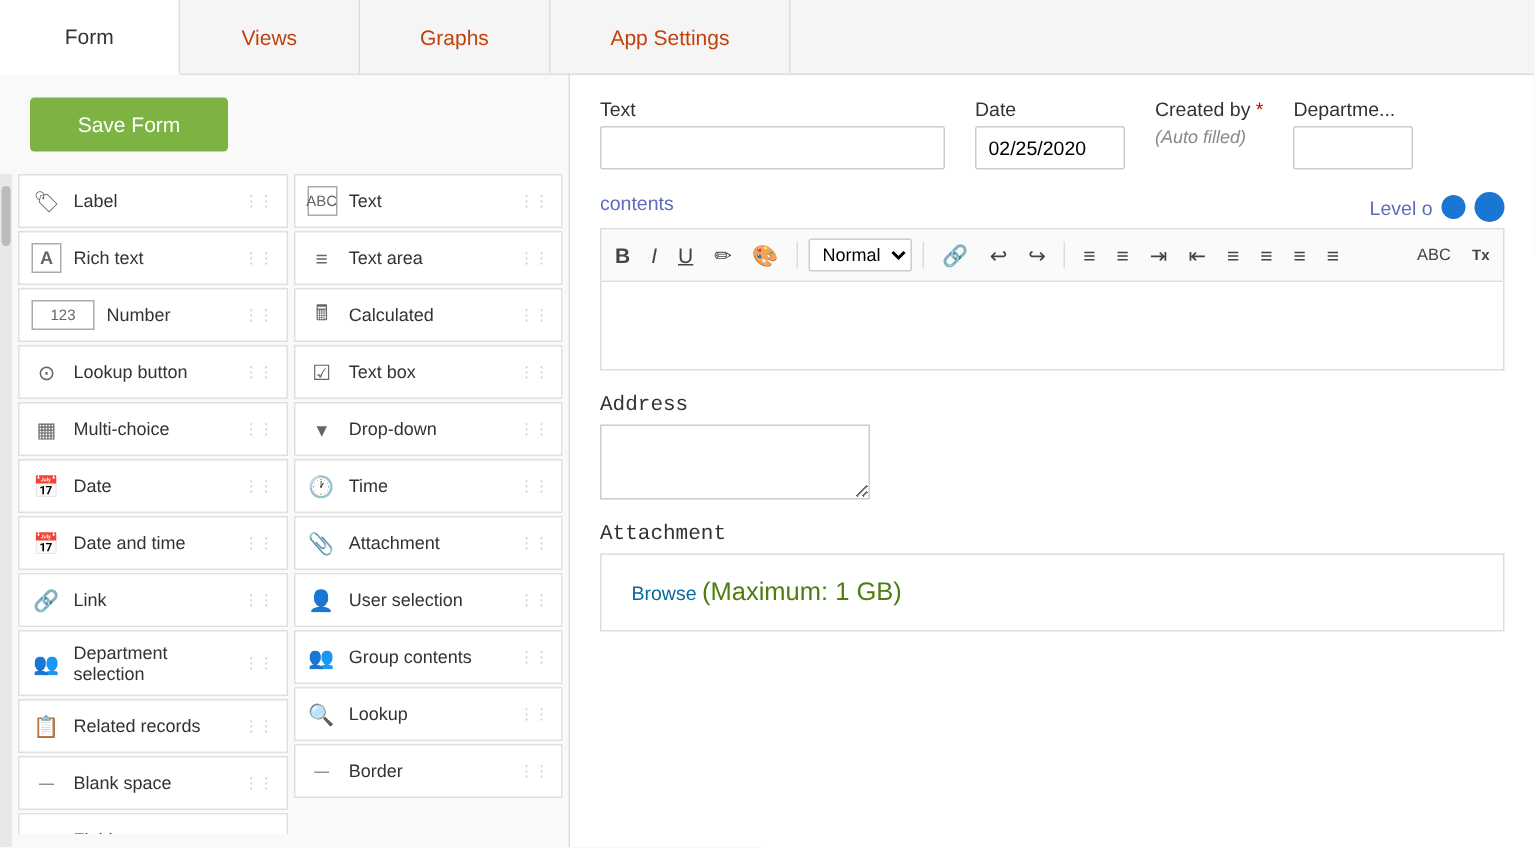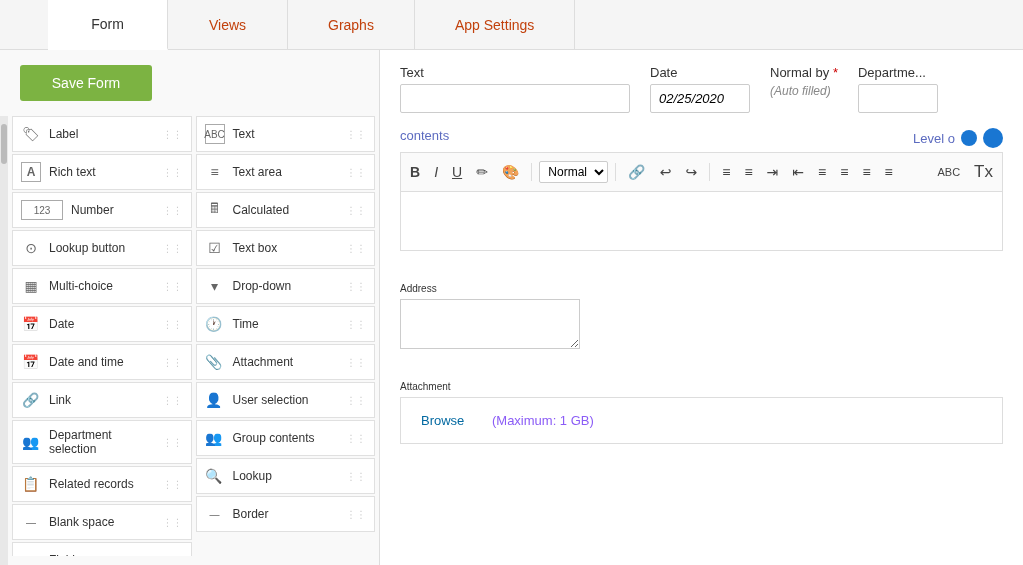--- a/index.html
+++ b/index.html
@@ -3,21 +3,21 @@
   <meta charset="utf-8">
   <style>
     * { box-sizing: border-box; margin: 0; padding: 0; }
     body { font-family: Arial, sans-serif; font-size: 13px; background: #f0f0f0; overflow: hidden; }
 
     .app-container { width: 1023px; height: 565px; display: flex; flex-direction: column; background: #fff; }
 
     
     .tabs { display: flex; background: #f5f5f5; border-bottom: 1px solid #ddd; height: 50px; }
     .tab { padding: 0 40px; display: flex; align-items: center; justify-content: center; cursor: pointer; font-size: 14px; color: #c2410c; border-right: 1px solid #ddd; min-width: 120px; }
-    .tab.active { background: #fff; color: #333; font-weight: normal; border-bottom: 2px solid #fff; margin-bottom: -1px; margin-left: 48px; }
+    .tab.active { background: #fff; color: #333; font-weight: normal; border-bottom: 2px solid #fff; margin-bottom: -1px; }
 
     
     .main-content { display: flex; flex: 1; overflow: hidden; }
 
     
     .left-panel { width: 380px; background: #f9f9f9; border-right: 1px solid #ddd; display: flex; flex-direction: column; overflow: hidden; }
     .save-btn-area { padding: 15px 20px; }
     .save-btn { background: #7cb342; color: #fff; border: none; padding: 10px 30px; font-size: 14px; cursor: pointer; border-radius: 3px; width: 132px; }
     .fields-col { flex: 1; display: flex; flex-direction: column; gap: 2px; }
 
@@ -25,45 +25,45 @@
     .field-icon { width: 20px; height: 20px; display: flex; align-items: center; justify-content: center; flex-shrink: 0; color: #666; font-size: 14px; }
     .drag-handle { margin-left: auto; color: #ccc; font-size: 10px; }
 
     
     .right-panel { flex: 1; background: #fff; overflow-y: auto; padding: 15px 20px; }
 
     
     .form-header-fields { display: flex; gap: 20px; align-items: flex-start; margin-bottom: 15px; }
     .form-field-group { display: flex; flex-direction: column; gap: 4px; }
     .form-field-group label { font-size: 13px; color: #333; }
-    .field-input { border: 1px solid #ccc; padding: 6px 8px; font-size: 13px; border-radius: 2px; background: #fff; font-style: italic; }
+    .field-input { border: 1px solid #ccc; padding: 6px 8px; font-size: 13px; border-radius: 2px; background: #fff; }
     .field-input.wide { width: 230px; }
     .field-input.medium { width: 100px; }
     .field-input.narrow { width: 80px; }
 
     
     .editor-toolbar { display: flex; align-items: center; gap: 4px; padding: 6px 4px; border: 1px solid #ddd; border-bottom: none; background: #fafafa; flex-wrap: wrap; }
     .toolbar-btn { background: none; border: none; cursor: pointer; padding: 3px 5px; font-size: 14px; color: #444; border-radius: 2px; }
     .toolbar-btn.bold { font-weight: bold; }
     .toolbar-btn.italic { font-style: italic; }
     .toolbar-btn.underline { text-decoration: underline; }
     .toolbar-separator { width: 1px; height: 18px; background: #ddd; margin: 0 3px; }
     .toolbar-select { border: 1px solid #ccc; padding: 2px 4px; font-size: 12px; background: #fff; border-radius: 2px; }
 
     .contents-label { font-size: 13px; color: #5c6bc0; margin-bottom: 5px; }
     .level-label { font-size: 13px; color: #5c6bc0; }
 
     .editor-area { border: 1px solid #ddd; min-height: 60px; background: #fff; padding: 8px; }
 
-    .section-label { font-size: 10px; color: #333; margin-top: 32px; margin-bottom: 5px; }
+    .section-label { font-size: 14px; color: #333; margin-top: 15px; margin-bottom: 5px; font-family: Liberation Mono, monospace; }
     .address-input { border: 1px solid #ccc; width: 180px; height: 50px; display: block; background: #fff; }
 
     .attachment-area { border: 1px solid #ddd; background: #fff; padding: 15px 20px; margin-top: 5px; }
     .browse-btn { color: #0369a1; cursor: pointer; font-size: 13px; background: none; border: none; text-align: center; }
-    .max-size { color: #8b5cf6; font-size: 13px; margin-left: 24px; }
+    .max-size { color: #4d7c0f; font-size: 17px; margin-left: 0; }
 
     .level-dot { width: 16px; height: 16px; border-radius: 50%; background: #1976d2; display: inline-block; }
 
     
     .fields-wrapper { display: flex; gap: 4px; padding: 0 10px 10px 10px; overflow-y: auto; max-height: 440px; }
   </style>
 </head>
 <body>
 
 <div class="app-container">
@@ -218,21 +218,21 @@
         <div class="form-field-group">
           <label>Text</label>
           <input type="text" class="field-input wide" value="" style="">
         </div>
         <div class="form-field-group">
           <label>Date</label>
           <input type="text" class="field-input medium" value="02/25/2020" style="">
         </div>
         <div class="form-field-group">
           <label>
-            <span>Normal by</span>
+            <span>Created by</span>
             <span style="color:#c00;"> *</span>
           </label>
           <div style="color:#888; font-size:12px; font-style:italic;">(Auto filled)</div>
         </div>
         <div class="form-field-group">
           <label>Departme...</label>
           <input type="text" class="field-input narrow" value="" style="">
         </div>
       </div>
 
@@ -263,21 +263,21 @@
         <button class="toolbar-btn">≡</button>
         <button class="toolbar-btn">≡</button>
         <button class="toolbar-btn">⇥</button>
         <button class="toolbar-btn">⇤</button>
         <button class="toolbar-btn">≡</button>
         <button class="toolbar-btn">≡</button>
         <button class="toolbar-btn">≡</button>
         <button class="toolbar-btn">≡</button>
         <div style="flex:1;"></div>
         <button class="toolbar-btn" style="font-size:11px;">ABC</button>
-        <button class="toolbar-btn" style="font-size:17px;">Tx</button>
+        <button class="toolbar-btn" style="font-size:10px;font-weight:bold;">Tx</button>
       </div>
 
       <div class="editor-area"></div>
 
       <div class="section-label">Address</div>
       <textarea class="address-input" style=""></textarea>
 
       <div class="section-label">Attachment</div>
       <div class="attachment-area">
         <button class="browse-btn">Browse</button>

